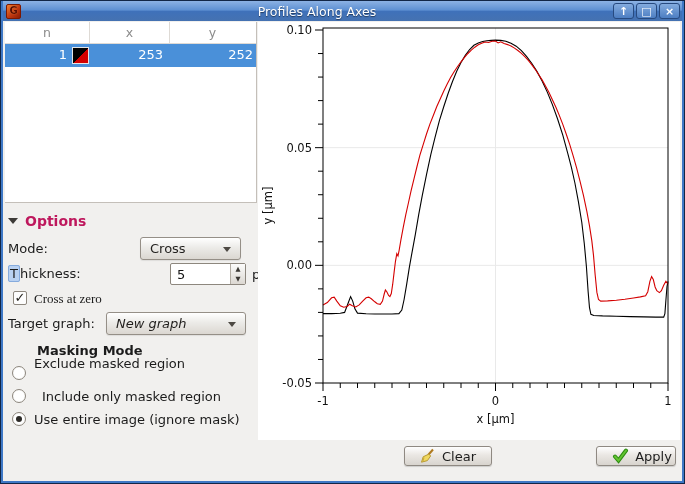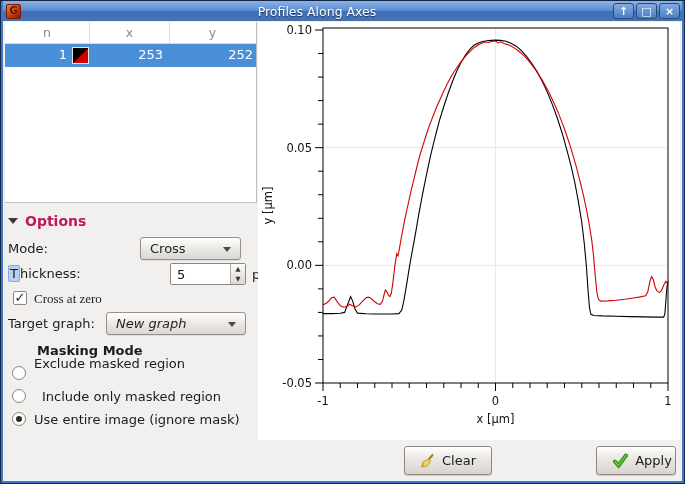--- a/index.html
+++ b/index.html
@@ -88,21 +88,21 @@
   }
   .radio .dot{display:none;}
   .radio.selected .dot{
     display:block;width:6px;height:6px;border-radius:50%;background:#2c2a27;margin:3px auto;
   }
   .section-title{position:absolute;font-size:13px;font-weight:bold;color:#1b1b1b;}
   
   .graph-panel{position:absolute;left:258px;top:22px;width:422px;height:418px;background:#fff;}
   
   .btn{
-    position:absolute;top:446px;height:29px;border:1px solid #8f8982;border-radius:3px;
+    position:absolute;top:446px;height:20px;border:1px solid #8f8982;border-radius:3px;
     background:linear-gradient(#fefefe,#eae7e3 45%,#d8d4ce);
     display:flex;align-items:center;justify-content:center;gap:6px;
     font-size:13px;color:#1c1c1c;box-shadow:0 1px 1px rgba(0,0,0,.15);
   }
   .btn svg{display:block;}
 </style>
 </head>
 <body>
 
 <div class="window">

